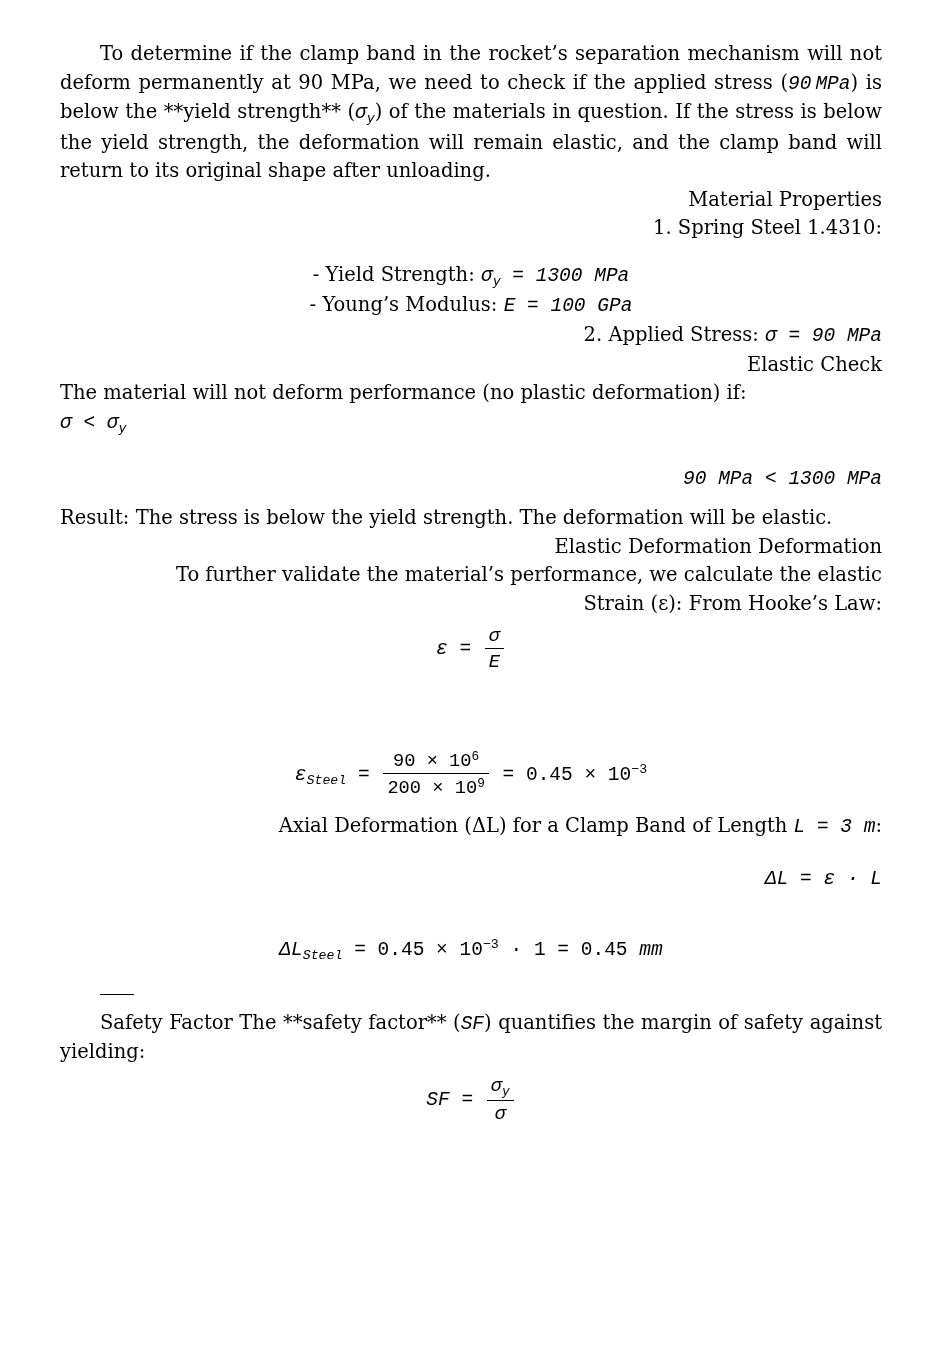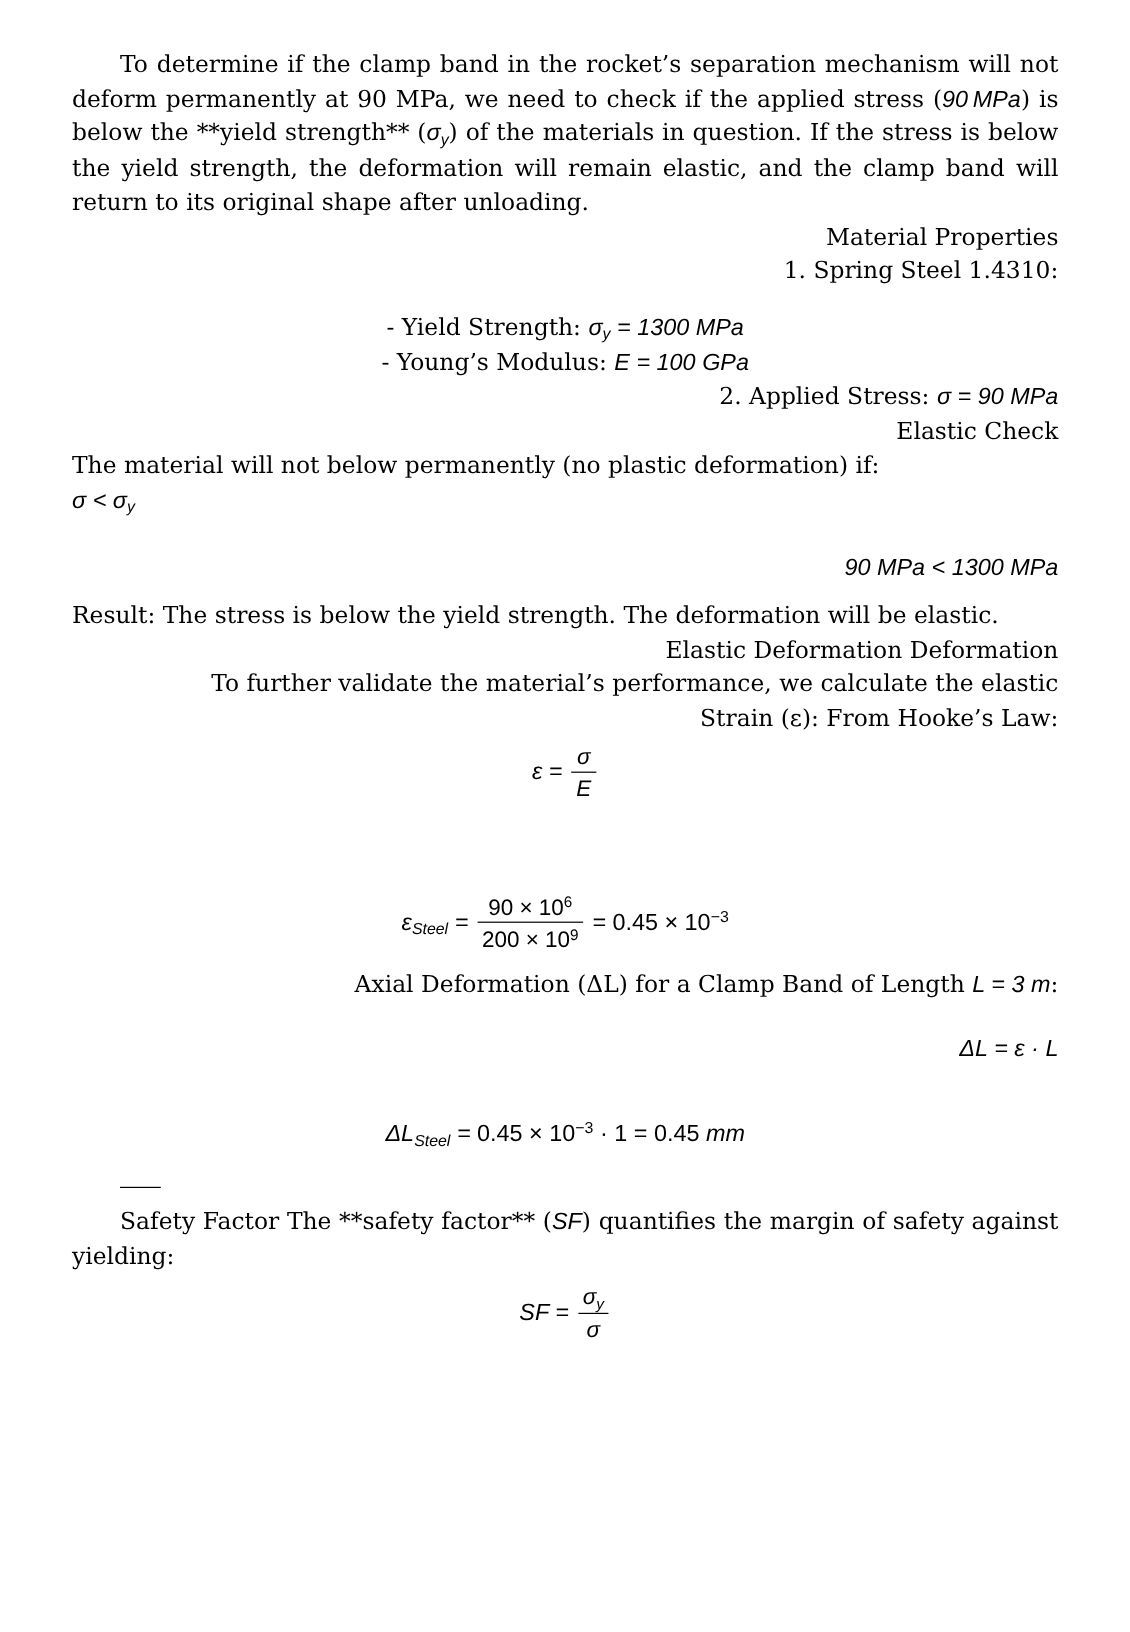--- a/index.html
+++ b/index.html
@@ -36,21 +36,21 @@
     line-height: 1.47;
     margin: 0;
     white-space: nowrap;
   }
   .centered {
     text-align: right;
     font-size: 19.5px;
     margin: 0;
   }
   .math {
-    font-family: Liberation Sans, sans-serif;
+    font-family: Liberation Mono, monospace;
     font-style: italic;
   }
   .mathup { font-style: normal; }
   .sub {
     font-size: 0.68em;
     vertical-align: -0.28em;
     font-style: italic;
   }
   .sup {
     font-size: 0.68em;
@@ -131,21 +131,21 @@
     <span>2. Applied Stress:</span>
     <span class="math">
       <span>σ</span>
       <span>=</span>
       <span>90</span>
       <span>MPa</span>
     </span>
   </p>
 
   <p class="line block">Elastic Check</p>
-  <p class="line">The material will not below permanently (no plastic deformation) if:</p>
+  <p class="line">The material will not deform performance (no plastic deformation) if:</p>
   <p class="line">
     <span class="math">
       <span>σ</span>
       <span>&lt;</span>
       <span>σ</span><span class="sub">y</span>
     </span>
   </p>
 
   <div class="spacer-md"></div>
   <p class="centered math">90 MPa &lt; 1300 MPa</p>

